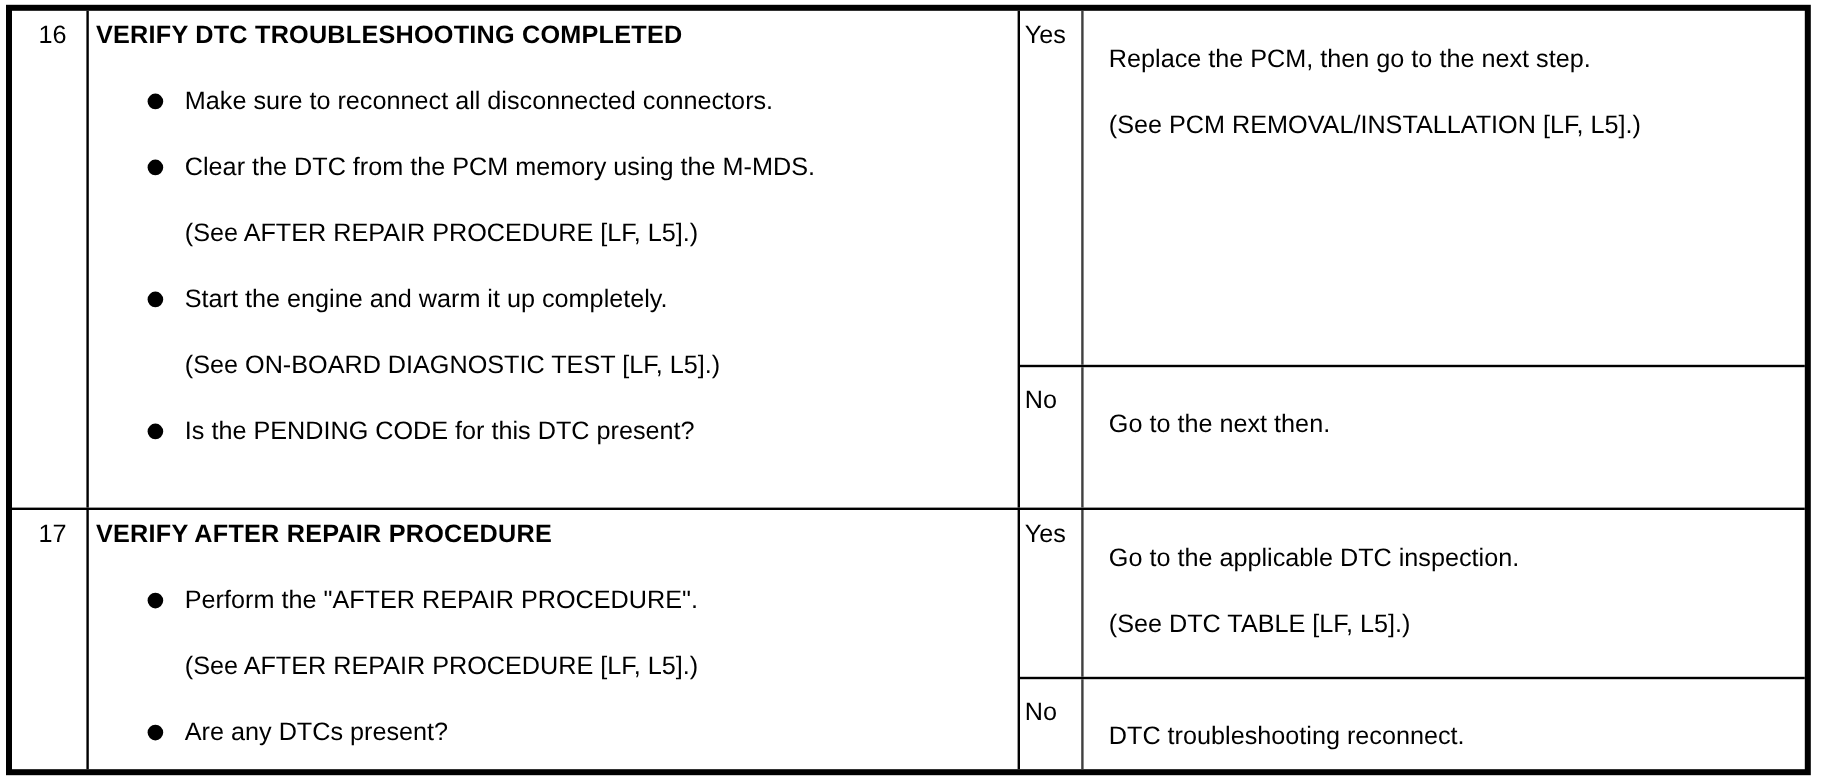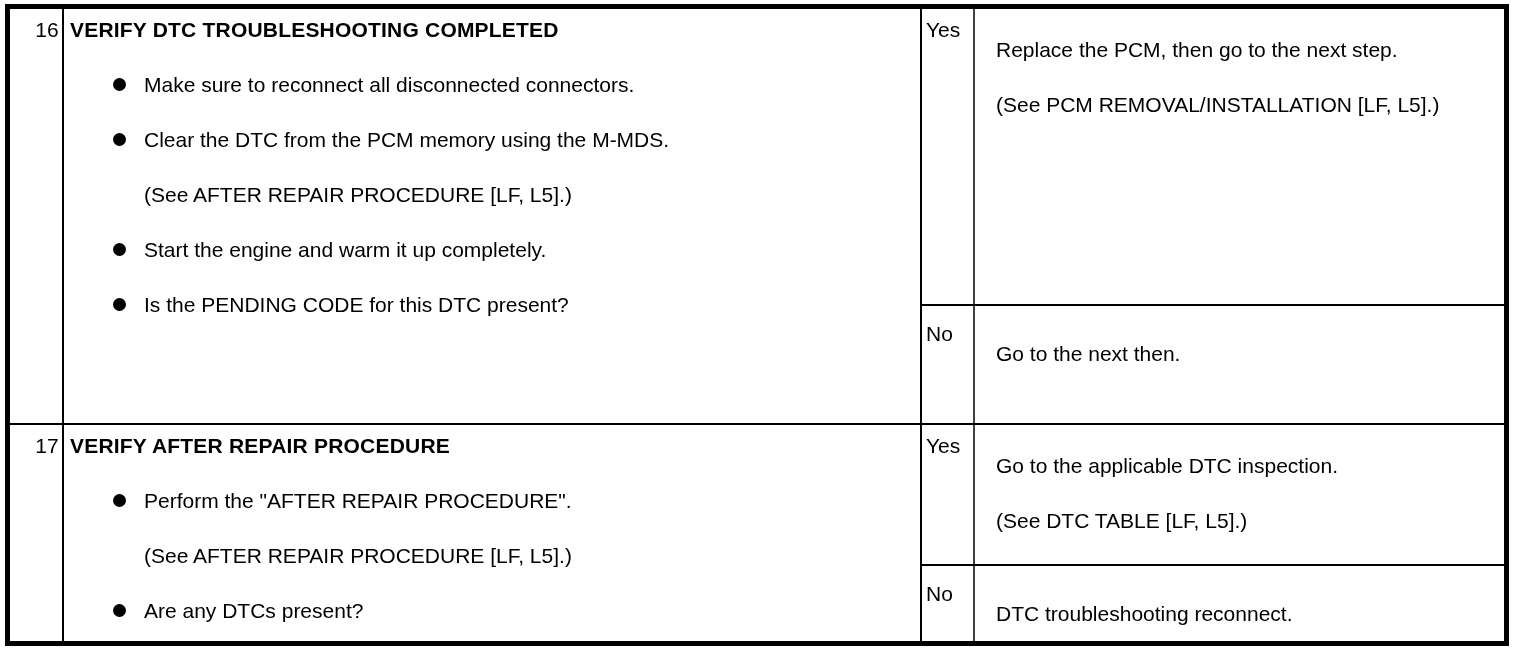--- a/index.html
+++ b/index.html
@@ -26,27 +26,26 @@
     display: flex;
     flex-direction: column;
     background: #fff;
   }
   .row { display: flex; box-sizing: border-box; }
   .row-16 { height: 429px; border-bottom: 2px solid #000; }
   .row-17 { flex: 1; }
 
   .cell { box-sizing: border-box; overflow: hidden; }
   .step-cell {
-    width: 54px;
+    width: 64px;
     border-right: 2px solid #000;
     padding-left: 22px;
-    text-align: center;
   }
   .action-cell {
-    width: 858px;
+    width: 776px;
     border-right: 2px solid #000;
     padding-left: 6px;
   }
   .results-col { flex: 1; display: flex; flex-direction: column; }
   .subrow { display: flex; box-sizing: border-box; }
   .subrow-yes16 { height: 297px; border-bottom: 2px solid #000; }
   .subrow-yes17 { height: 141px; border-bottom: 2px solid #000; }
   .subrow-no { flex: 1; }
   .yn-cell {
     width: 53px;
@@ -98,20 +97,21 @@
         </div>
         <div class="line bullet-line">
           <span class="dot"></span>
           <span>Clear the DTC from the PCM memory using the M-MDS.</span>
         </div>
         <div class="line sub-line">(See AFTER REPAIR PROCEDURE [LF, L5].)</div>
         <div class="line bullet-line">
           <span class="dot"></span>
           <span>Start the engine and warm it up completely.</span>
         </div>
+        <div class="line sub-line">(See ON-BOARD DIAGNOSTIC TEST [LF, L5].)</div>
         <div class="line bullet-line">
           <span class="dot"></span>
           <span>Is the PENDING CODE for this DTC present?</span>
         </div>
       </div>
       <div class="results-col">
         <div class="subrow subrow-yes16">
           <div class="cell yn-cell toptext">
             <div class="line">Yes</div>
           </div>

